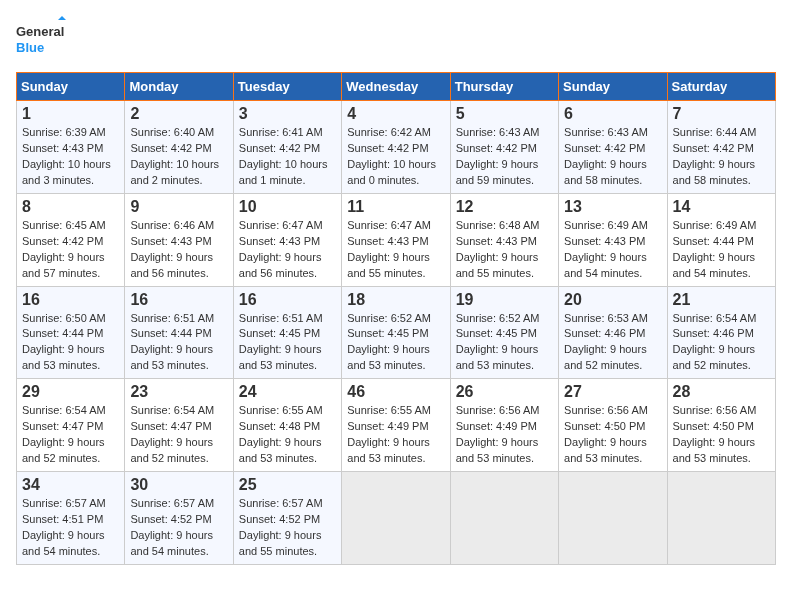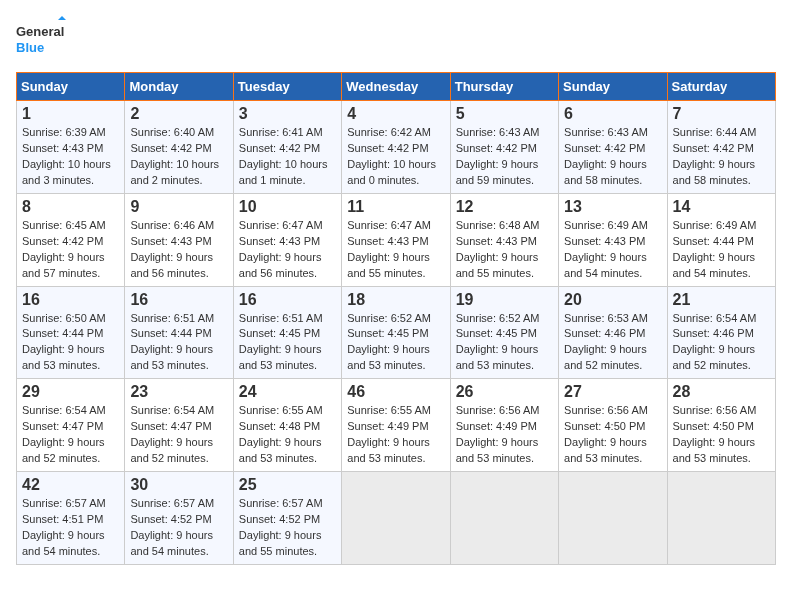--- a/index.html
+++ b/index.html
@@ -224,21 +224,21 @@
           <span class="day-num">27</span>
           <span class="day-detail">Sunrise: 6:56 AM<br>Sunset: 4:50 PM<br>Daylight: 9 hours and 53 minutes.</span>
         </td>
         <td>
           <span class="day-num">28</span>
           <span class="day-detail">Sunrise: 6:56 AM<br>Sunset: 4:50 PM<br>Daylight: 9 hours and 53 minutes.</span>
         </td>
       </tr>
       <tr>
         <td>
-          <span class="day-num">42</span>
+          <span class="day-num">34</span>
           <span class="day-detail">Sunrise: 6:57 AM<br>Sunset: 4:51 PM<br>Daylight: 9 hours and 54 minutes.</span>
         </td>
         <td>
           <span class="day-num">30</span>
           <span class="day-detail">Sunrise: 6:57 AM<br>Sunset: 4:52 PM<br>Daylight: 9 hours and 54 minutes.</span>
         </td>
         <td>
           <span class="day-num">25</span>
           <span class="day-detail">Sunrise: 6:57 AM<br>Sunset: 4:52 PM<br>Daylight: 9 hours and 55 minutes.</span>
         </td>

